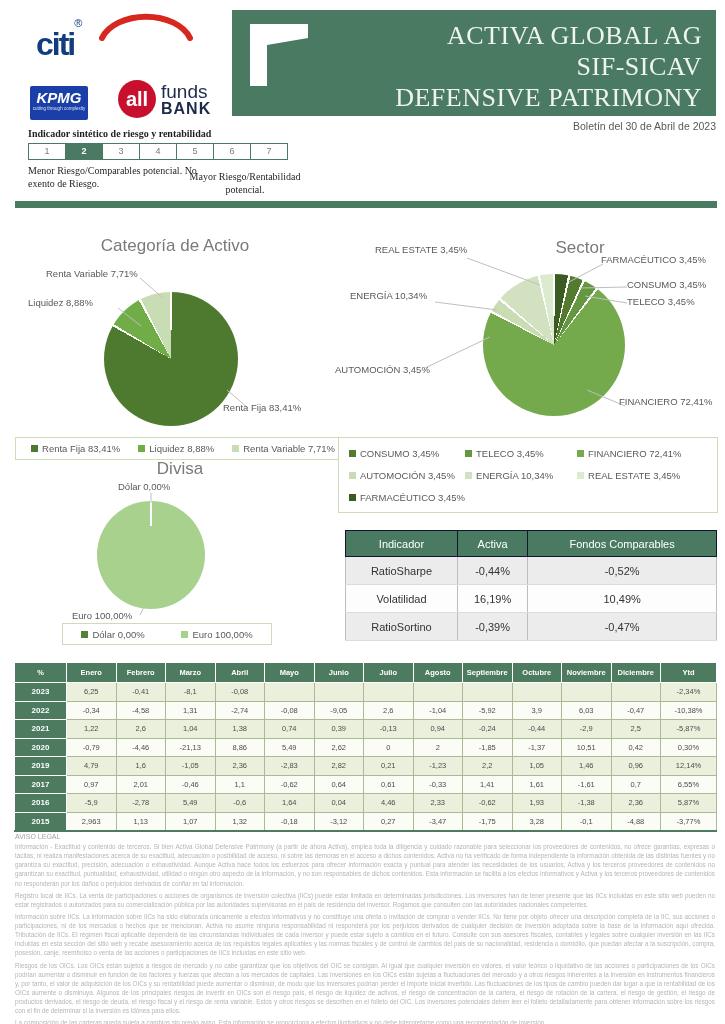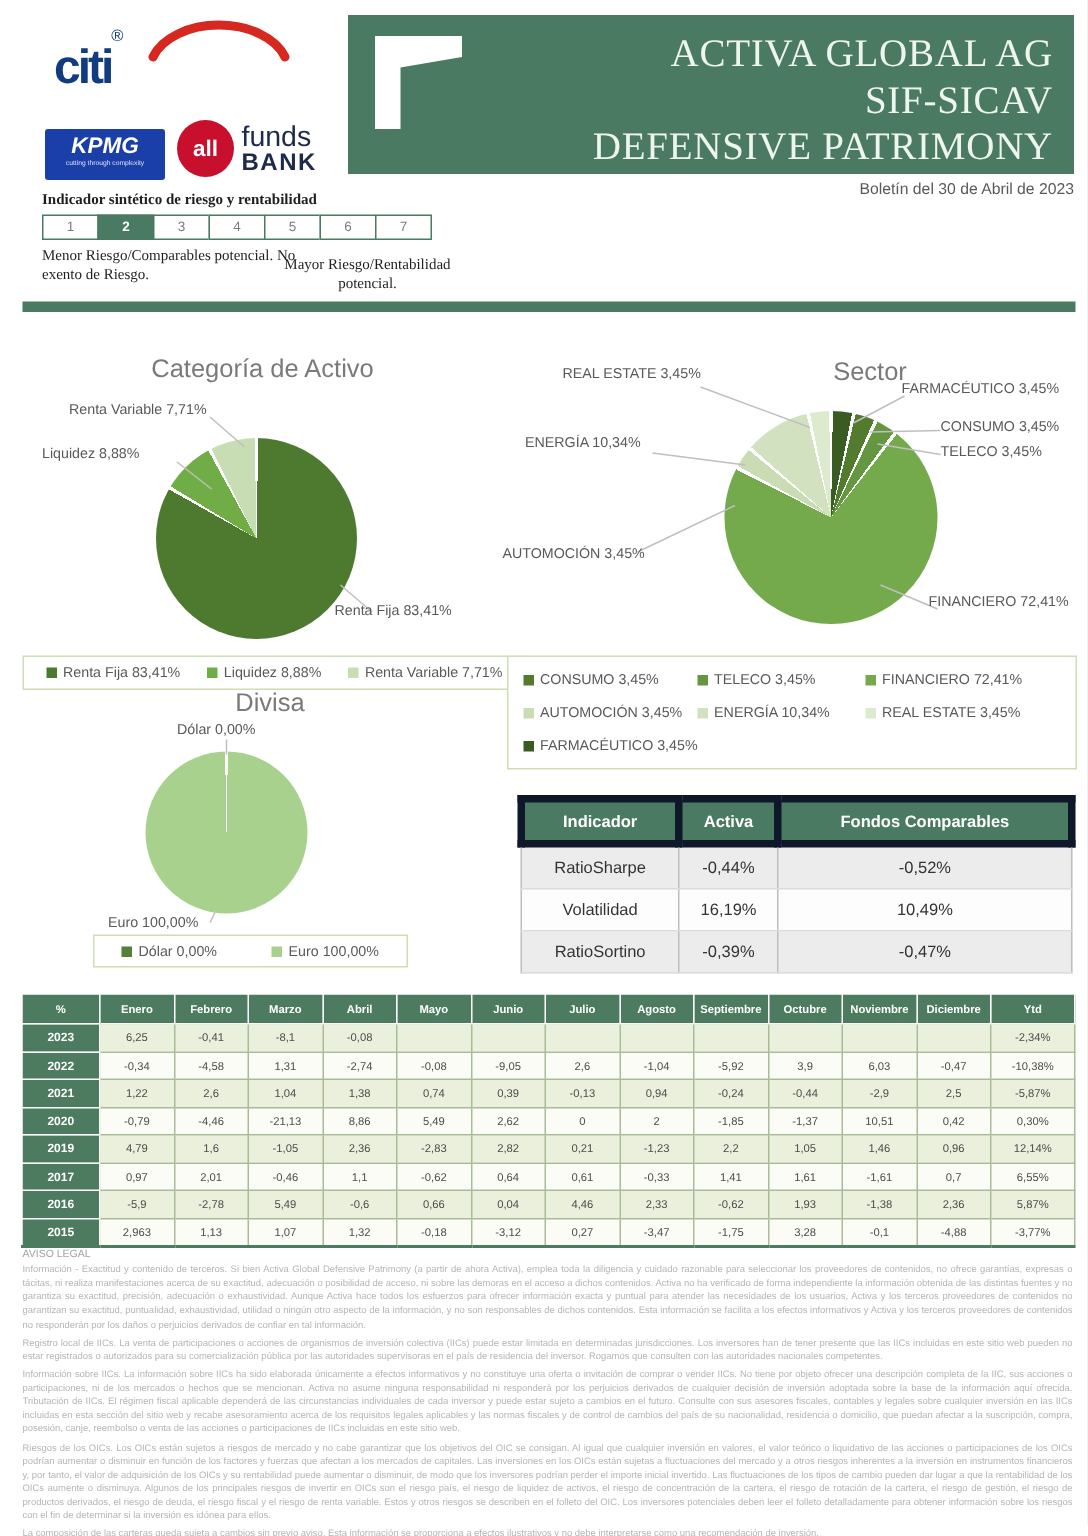--- a/index.html
+++ b/index.html
@@ -5,27 +5,27 @@
   html,body{margin:0;padding:0;background:#e8e8e8;}
   .page{position:relative;width:725px;height:1024px;background:#ffffff;margin:0 auto;
         font-family:"Liberation Sans",sans-serif;overflow:hidden;}
 
   
   .citi-wrap{position:absolute;left:36px;top:8px;width:170px;height:72px;}
   .citi-text{font-family:"Liberation Sans",sans-serif;font-weight:bold;font-size:32px;
              color:#123c80;letter-spacing:-2px;line-height:72px;}
   .citi-reg{font-size:11px;color:#123c80;vertical-align:28px;font-weight:normal;}
   .citi-arc{position:absolute;left:52px;top:4px;pointer-events:none;}
-  .kpmg{position:absolute;left:30px;top:86px;width:80px;height:34px;background:#1a3fa8;
+  .kpmg{position:absolute;left:30px;top:86px;width:58px;height:34px;background:#1a3fa8;
         border-radius:2px;color:#fff;text-align:center;}
   .kpmg .k1{font-weight:bold;font-style:italic;font-size:15px;line-height:24px;display:block;}
   .kpmg .k2{font-size:4.5px;display:block;margin-top:-4px;opacity:.85;}
   .allfunds{position:absolute;left:118px;top:80px;display:flex;align-items:center;gap:5px;}
   .af-circle{width:38px;height:38px;border-radius:50%;background:#c8102e;color:#fff;
-             font-weight:bold;font-size:15px;display:flex;align-items:center;justify-content:center;}
+             font-weight:bold;font-size:20px;display:flex;align-items:center;justify-content:center;}
   .af-text{color:#1d2a4a;line-height:1;}
   .af-text .f1{font-size:19px;display:block;}
   .af-text .f2{font-size:16px;font-weight:bold;letter-spacing:1px;display:block;}
 
   .banner{position:absolute;left:232px;top:10px;width:484px;height:106px;background:#4b7a62;
           color:#eef4ee;text-align:right;padding:10px 14px 0 0;box-sizing:border-box;}
   .banner .line{display:block;font-family:"Liberation Serif",serif;font-size:26px;line-height:31px;
                 letter-spacing:.5px;}
   .banner-flag{position:absolute;left:18px;top:14px;}
   .bulletin{position:absolute;left:420px;top:120px;width:296px;text-align:right;
@@ -68,21 +68,21 @@
 
   .divisa{position:absolute;left:40px;top:455px;width:280px;height:200px;}
   .divisa .chart-title{margin-top:4px;}
   .divisa .pie{left:57px;top:46px;width:108px;height:108px;}
   .legend-divisa{left:22px;top:168px;width:210px;height:22px;display:flex;align-items:center;
                  justify-content:space-around;position:absolute;}
 
   
   .ind-table{position:absolute;left:345px;top:530px;width:372px;border-collapse:collapse;
              font-size:11px;color:#333;}
-  .ind-table th{background:#4b7a62;color:#fff;font-weight:bold;height:23px;border:5px solid #0f172a;}
+  .ind-table th{background:#4b7a62;color:#fff;font-weight:normal;height:23px;border:1px solid #0f172a;}
   .ind-table td{height:25px;text-align:center;border-left:1px solid #bdbdbd;border-right:1px solid #bdbdbd;
                 border-bottom:1px solid #dcdcdc;}
   .ind-table tr:nth-child(odd) td{background:#ececec;}
   .ind-table tr:nth-child(even) td{background:#fdfdfd;}
 
   
   .mon-table{position:absolute;left:14px;top:662px;width:703px;border-collapse:collapse;
              table-layout:fixed;font-size:7.5px;color:#4d4d4d;}
   .mon-table col.c-year{width:52px;} .mon-table col.c-ytd{width:56px;}
   .mon-table thead th{background:#4d7b60;color:#fff;font-weight:bold;height:17px;
@@ -403,21 +403,21 @@
           <td>-1,61</td>
           <td>0,7</td>
           <td>6,55%</td>
         </tr>
         <tr>
           <th>2016</th>
           <td>-5,9</td>
           <td>-2,78</td>
           <td>5,49</td>
           <td>-0,6</td>
-          <td>0,66</td>
+          <td>1,64</td>
           <td>0,04</td>
           <td>4,46</td>
           <td>2,33</td>
           <td>-0,62</td>
           <td>1,93</td>
           <td>-1,38</td>
           <td>2,36</td>
           <td>5,87%</td>
         </tr>
         <tr>

